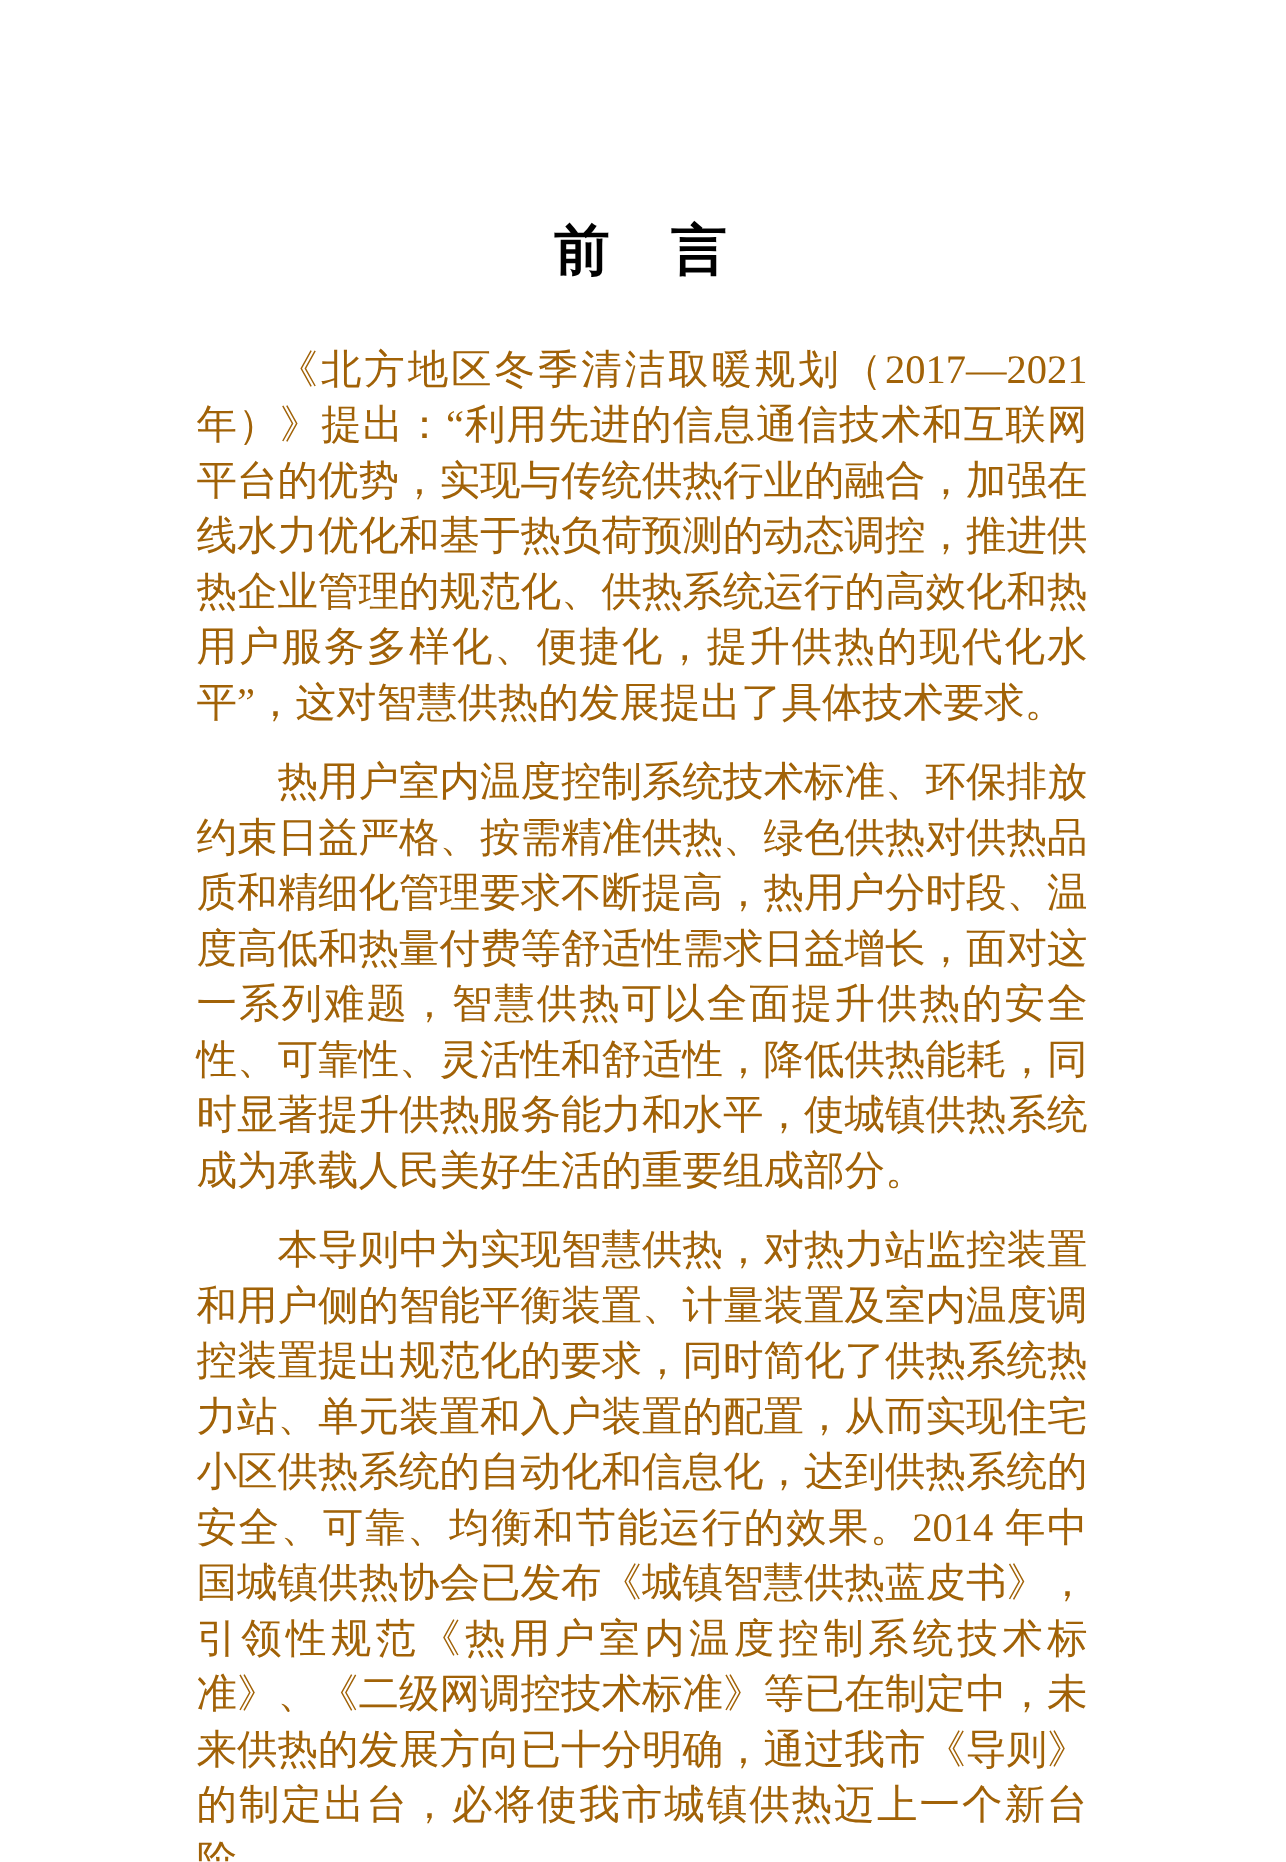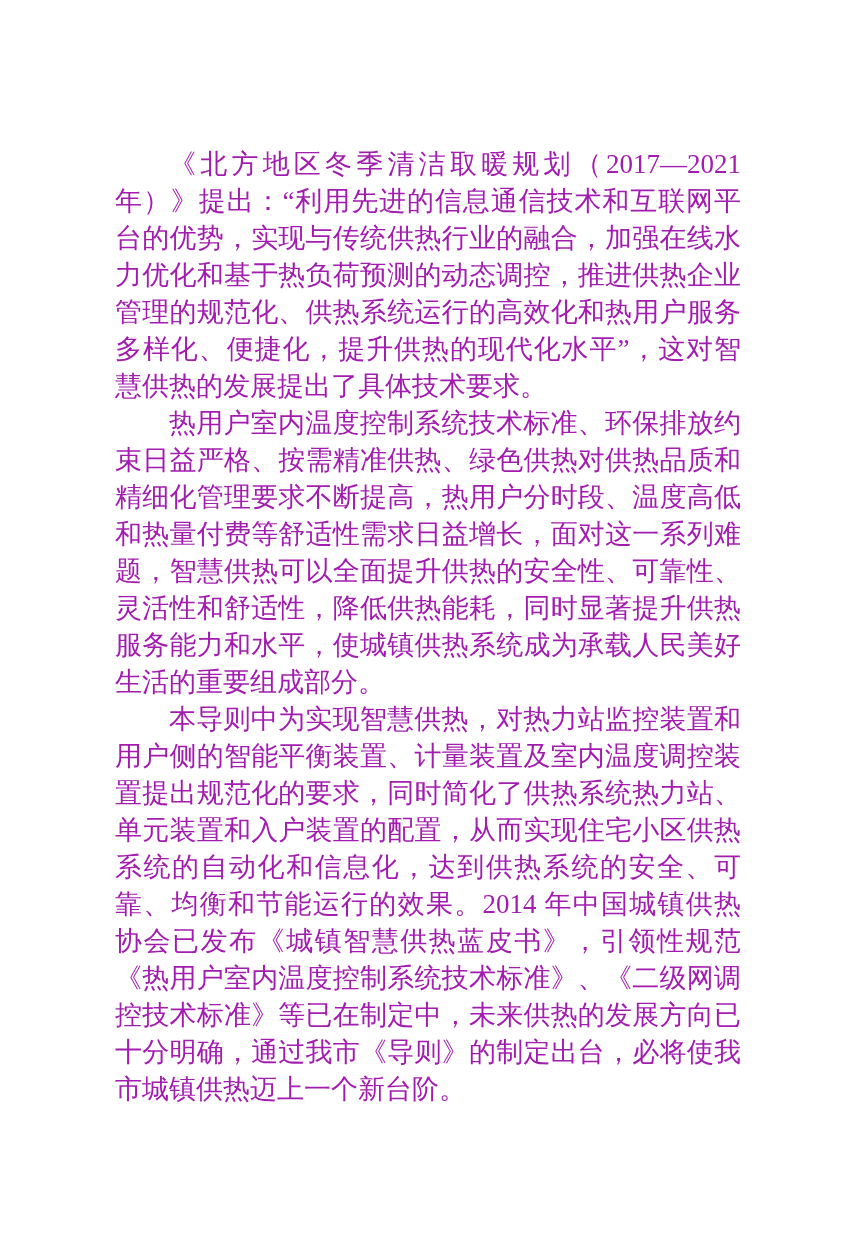--- a/index.html
+++ b/index.html
@@ -25,34 +25,35 @@
     margin: 0 0 38px 0;
     text-align: center;
     font-size: 37px;
     line-height: 44px;
     font-weight: 700;
     color: #000000;
     letter-spacing: 2px;
     white-space: pre;
   }
   .doc-paragraph {
-    margin: 0;
+    margin: 16px;
     font-size: 27px;
     line-height: 37px;
     text-align: justify;
     text-justify: inter-character;
     text-indent: 2em;
-    color: #a21caf;
+    color: #a16207;
     font-weight: 400;
     word-break: break-all;
   }
 </style>
 </head>
 <body>
 
 <div class="page">
+  <h1 class="doc-title">前　言</h1>
 
   <p class="doc-paragraph">《北方地区冬季清洁取暖规划（2017—2021 年）》提出：“利用先进的信息通信技术和互联网平台的优势，实现与传统供热行业的融合，加强在线水力优化和基于热负荷预测的动态调控，推进供热企业管理的规范化、供热系统运行的高效化和热用户服务多样化、便捷化，提升供热的现代化水平”，这对智慧供热的发展提出了具体技术要求。</p>
 
   <p class="doc-paragraph">热用户室内温度控制系统技术标准、环保排放约束日益严格、按需精准供热、绿色供热对供热品质和精细化管理要求不断提高，热用户分时段、温度高低和热量付费等舒适性需求日益增长，面对这一系列难题，智慧供热可以全面提升供热的安全性、可靠性、灵活性和舒适性，降低供热能耗，同时显著提升供热服务能力和水平，使城镇供热系统成为承载人民美好生活的重要组成部分。</p>
 
   <p class="doc-paragraph">本导则中为实现智慧供热，对热力站监控装置和用户侧的智能平衡装置、计量装置及室内温度调控装置提出规范化的要求，同时简化了供热系统热力站、单元装置和入户装置的配置，从而实现住宅小区供热系统的自动化和信息化，达到供热系统的安全、可靠、均衡和节能运行的效果。2014 年中国城镇供热协会已发布《城镇智慧供热蓝皮书》，引领性规范《热用户室内温度控制系统技术标准》、《二级网调控技术标准》等已在制定中，未来供热的发展方向已十分明确，通过我市《导则》的制定出台，必将使我市城镇供热迈上一个新台阶。</p>
 </div>
 
 </body></html>

